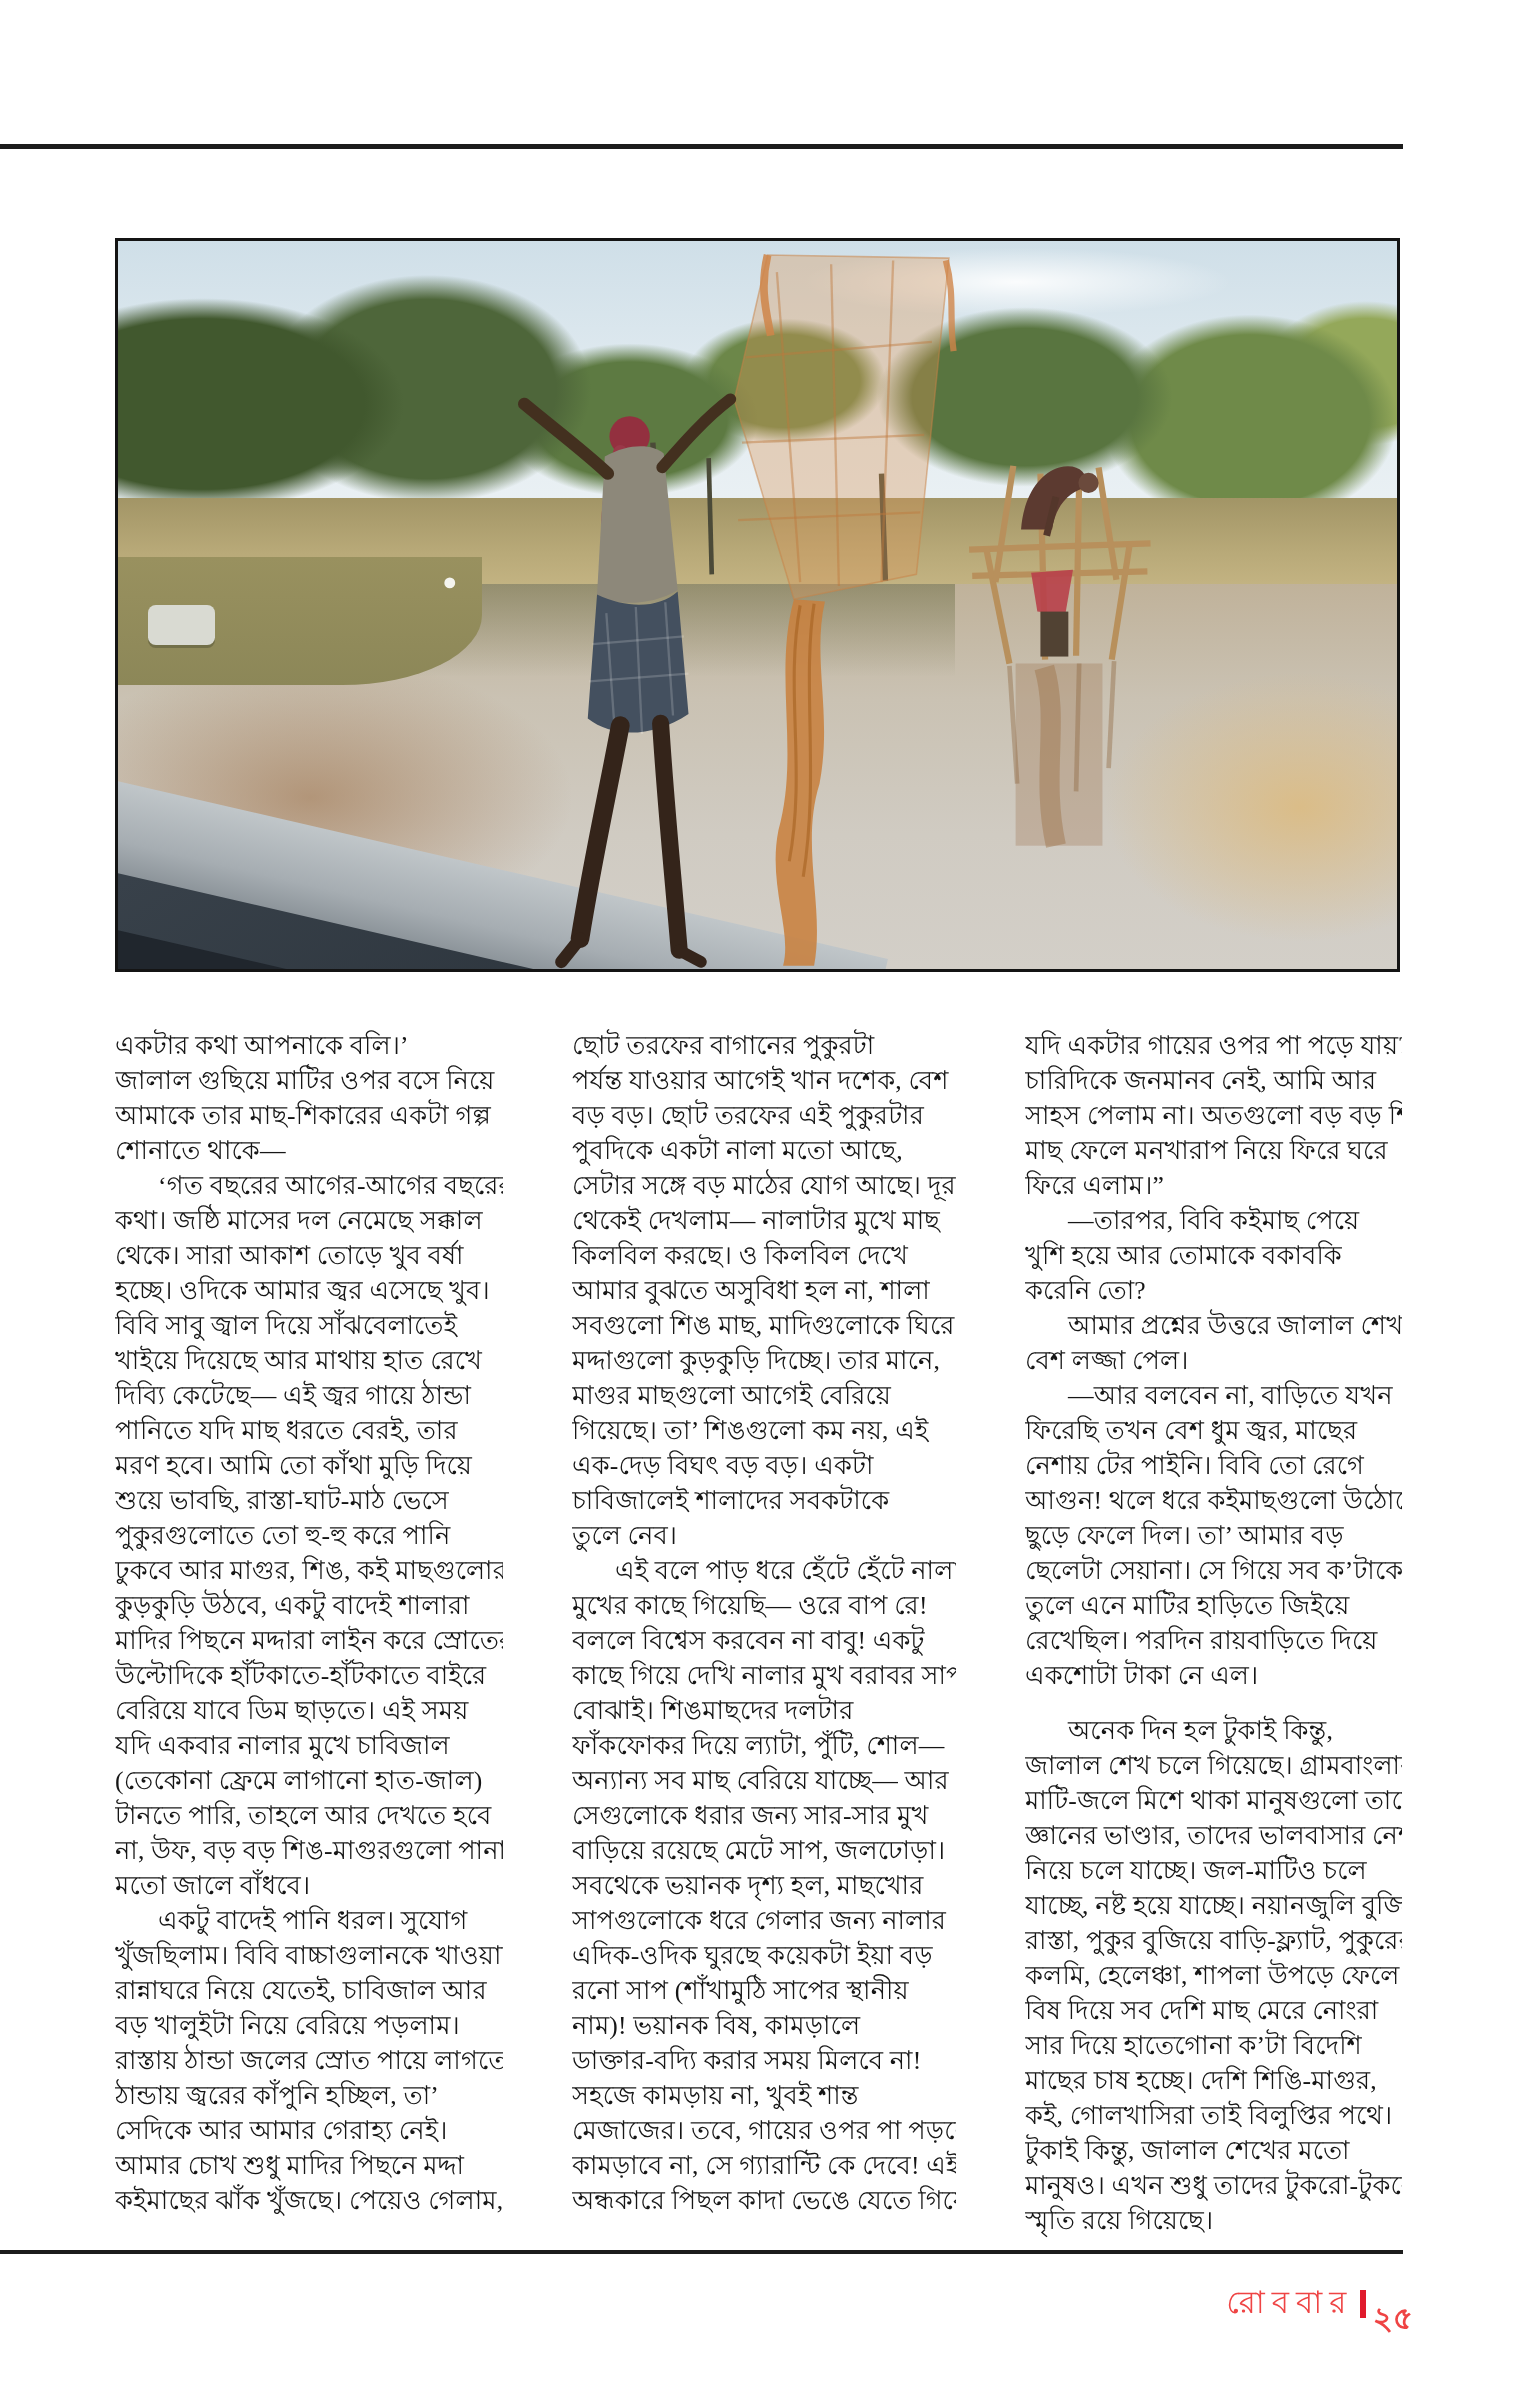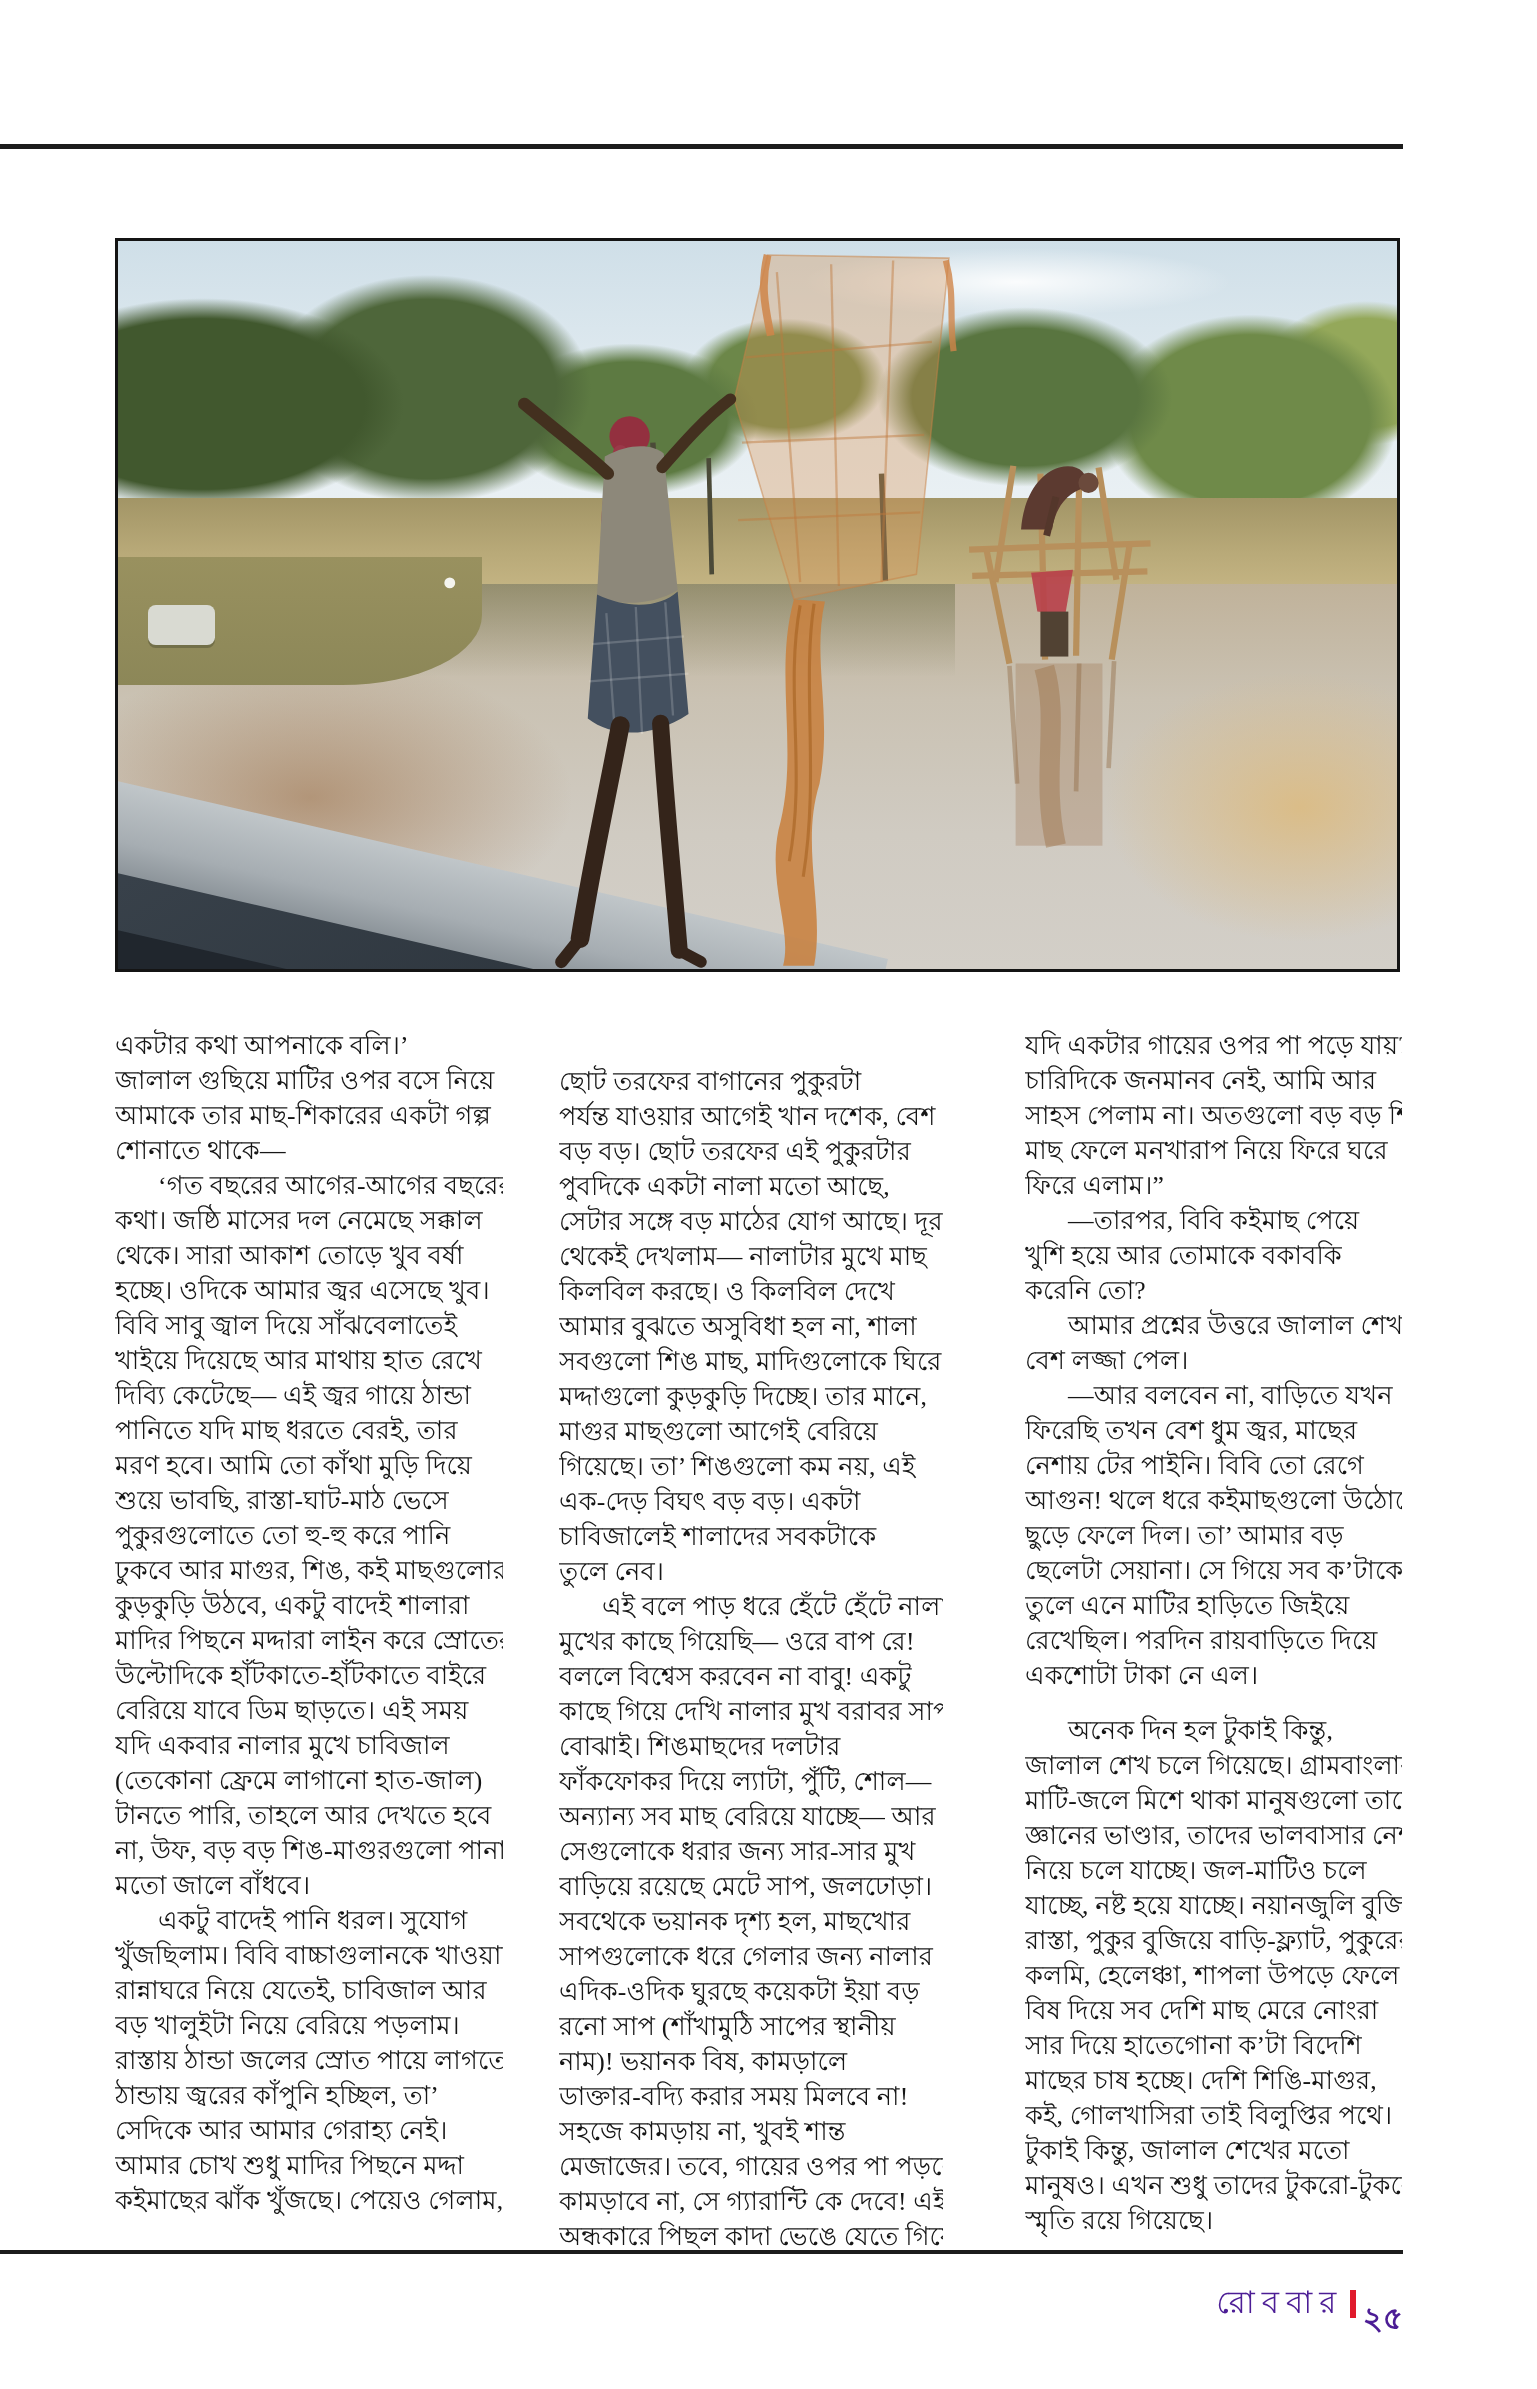--- a/index.html
+++ b/index.html
@@ -43,29 +43,29 @@
   .ph-emb-dark{left:-31px;top:625px;width:791px;height:279px;transform:rotate(13deg);transform-origin:0 0;
           background:linear-gradient(135deg,#39424b 0%,#2b333b 60%,#222930 100%);}
   .ph-emb-shadow{left:-31px;top:682px;width:434px;height:248px;transform:rotate(13deg);transform-origin:0 0;
           background:#20262d;}
   .ph-svg{left:0;top:0;width:1279px;height:728px;}
 
   
   .columns{position:absolute;left:115px;top:1028px;width:1287px;height:1225px;}
   .col{position:absolute;top:0;font-size:25.6px;line-height:35px;letter-spacing:0.2px;}
   .col-0{left:0;width:388px;}
-  .col-1{left:444px;width:384px;margin-top:36px;}
+  .col-1{left:457px;width:384px;}
   .col-2{left:910px;width:377px;}
   .line{height:35px;white-space:nowrap;overflow:hidden;}
   .line.indent{padding-left:43px;}
   .line.gap{height:20px;}
 
   
   .footer{position:absolute;top:2262px;left:0;width:1403px;display:flex;justify-content:flex-end;
-          align-items:center;gap:7px;font-size:31px;color:#4c1d95;}
+          align-items:center;gap:7px;font-size:31px;color:#ef4444;padding-left:10px;}
   .footer .mag{letter-spacing:7px;}
   .red-bar{display:inline-block;width:5.4px;height:28px;background:#e01a2c;}
   .pageno{font-weight:bold;margin-top:32px;}
 </style>
 </head>
 <body>
 
 <div class="page">
 
   <div class="rule top-rule"></div>

